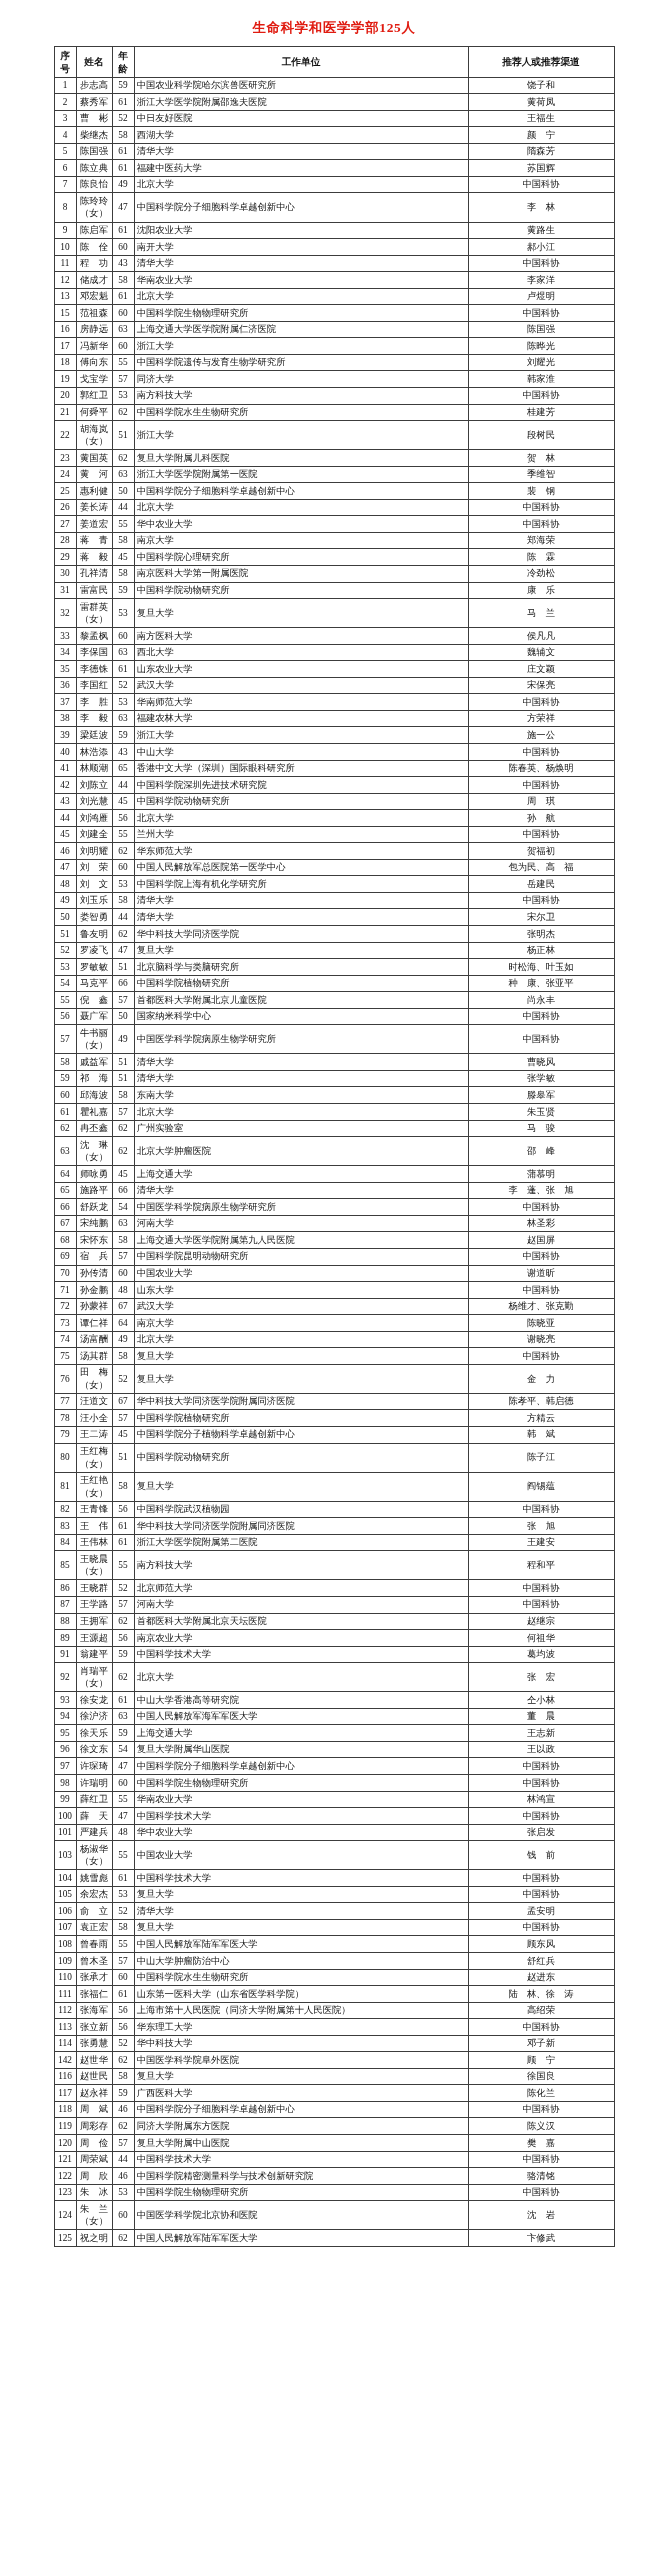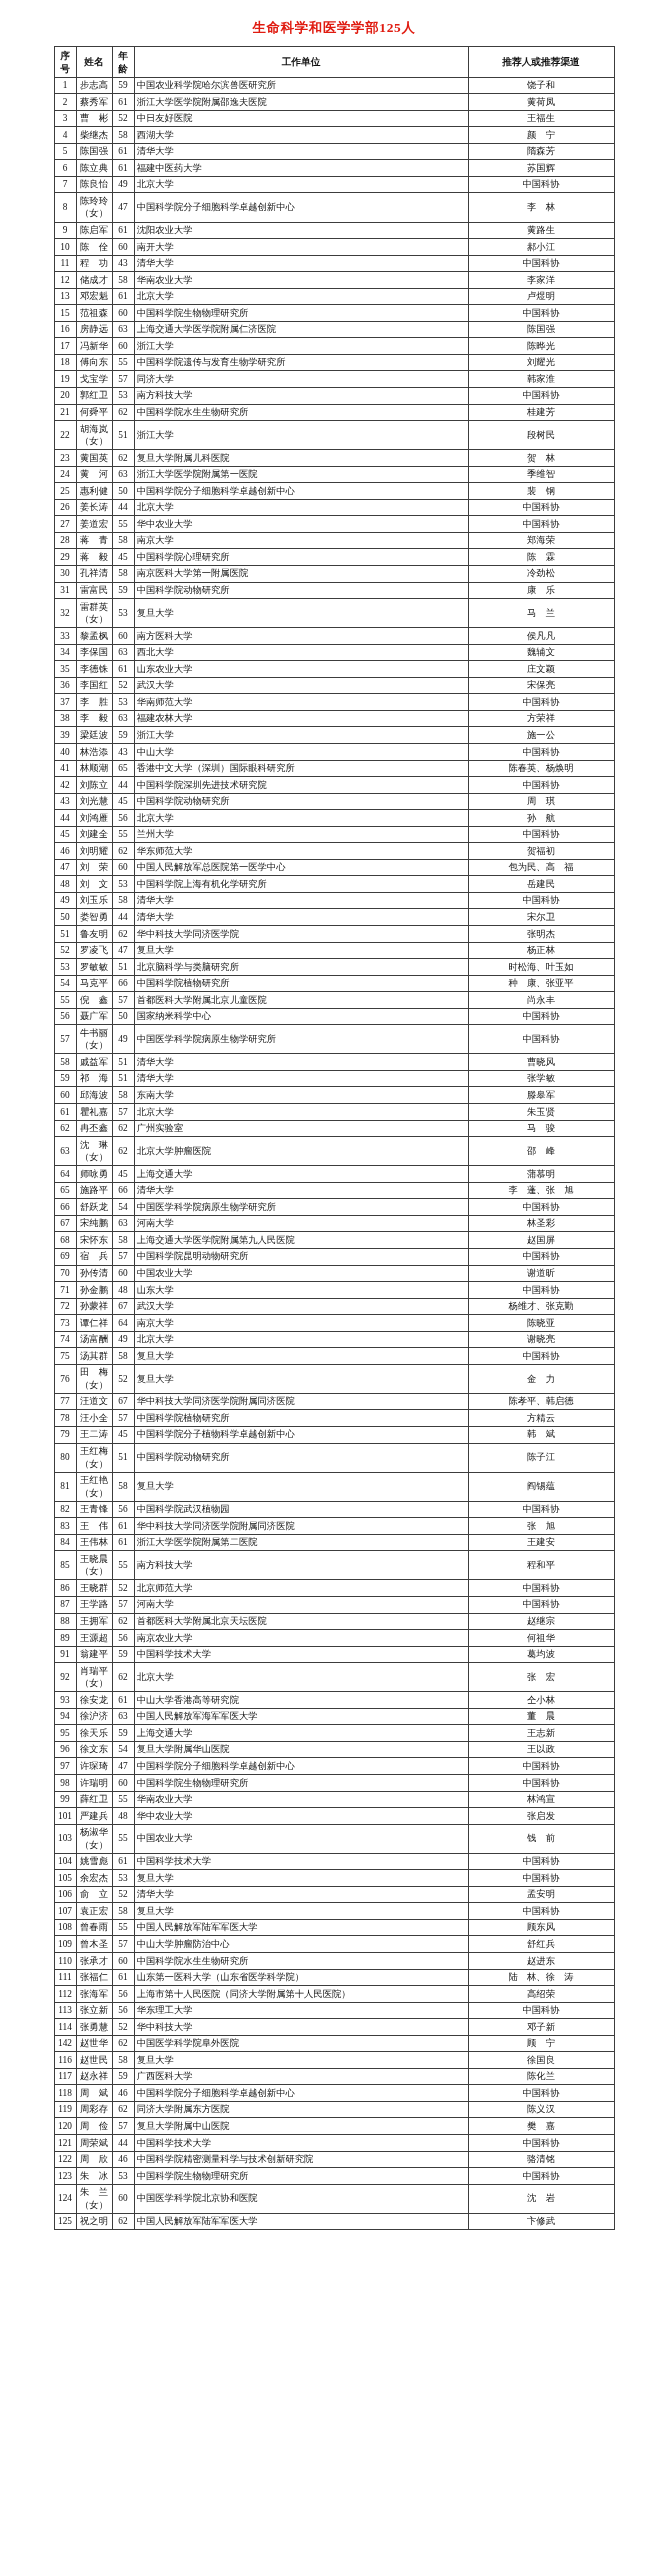--- a/index.html
+++ b/index.html
@@ -721,20 +721,27 @@
           <td class="c-recommender">中国科协</td>
         </tr>
         <tr>
           <td class="c-no">99</td>
           <td class="c-name">薛红卫</td>
           <td class="c-age">55</td>
           <td class="c-unit">华南农业大学</td>
           <td class="c-recommender">林鸿宣</td>
         </tr>
         <tr>
+          <td class="c-no">100</td>
+          <td class="c-name">薛　天</td>
+          <td class="c-age">47</td>
+          <td class="c-unit">中国科学技术大学</td>
+          <td class="c-recommender">中国科协</td>
+        </tr>
+        <tr>
           <td class="c-no">101</td>
           <td class="c-name">严建兵</td>
           <td class="c-age">48</td>
           <td class="c-unit">华中农业大学</td>
           <td class="c-recommender">张启发</td>
         </tr>
         <tr>
           <td class="c-no">103</td>
           <td class="c-name">杨淑华
 （女）</td>

